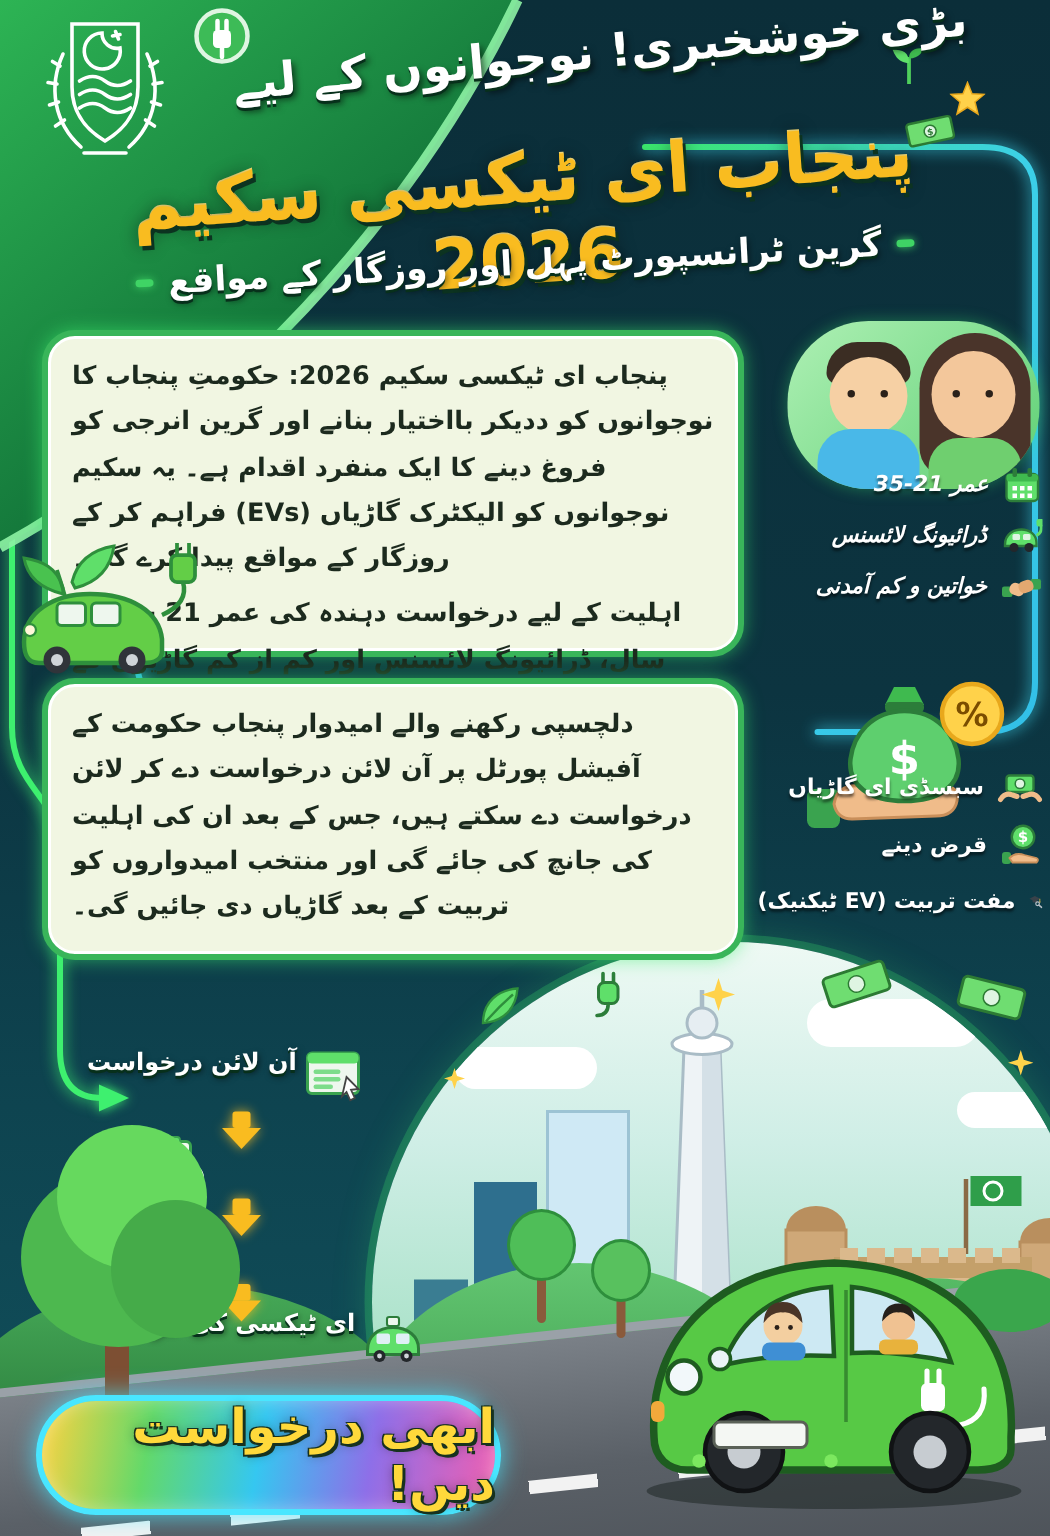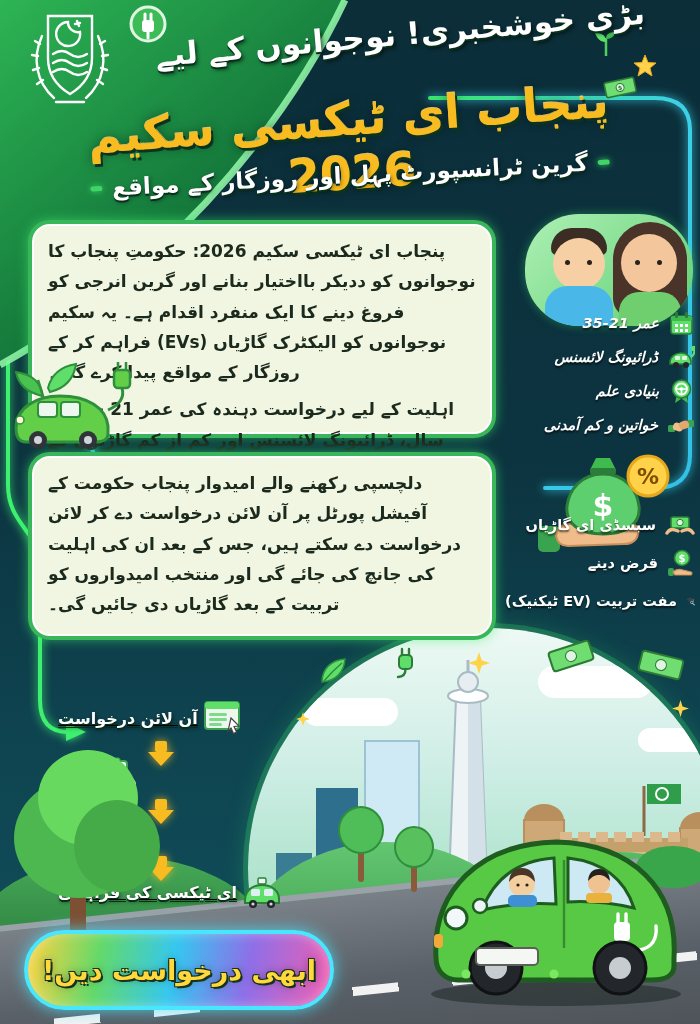--- a/index.html
+++ b/index.html
@@ -66,21 +66,21 @@
   #elig-list .side-item { height:34px; }
   #benefit-list { left:505px; top:506px; width:190px; }
   #benefit-list .side-item { height:38px; }
 
   .moneybag { position:absolute; left:528px; top:444px; z-index:3; }
 
   
   .steps-title { position:absolute; left:62px; top:646px; width:220px; z-index:3;
     direction:rtl; text-align:center; font-size:22px; font-weight:bold; color:#f9bc20;
     text-shadow:1px 2px 0 #5a3d00, 0 0 8px rgba(0,0,0,.5); }
-  .step-row { position:absolute; z-index:3; display:flex; align-items:center; gap:4px; direction:rtl;text-decoration:underline; }
+  .step-row { position:absolute; z-index:3; display:flex; gap:4px; direction:rtl; }
   .step-row .lbl { font-size:16px; font-weight:bold; color:#fff; white-space:nowrap;
     text-shadow:0 2px 0 #07301b, 1px 2px 4px rgba(0,0,0,.6); }
   .arrow { position:absolute; z-index:3; filter:drop-shadow(0 0 4px rgba(249,188,32,.8)); }
   .arrow .stem { width:12px; height:11px; background:#f9bc20; margin:0 auto; border-radius:2px; }
   .arrow .tip { width:0; height:0; border-left:13px solid transparent; border-right:13px solid transparent; border-top:14px solid #f9bc20; }
 
   
   .dome { position:absolute; left:248px; top:628px; width:480px; height:480px; z-index:1;
     border-radius:50%; overflow:hidden;
     background:linear-gradient(180deg,#eef9f4 0%,#cfeee6 28%,#a4e0c4 62%,#7ccf9e 100%);
@@ -101,21 +101,21 @@
   .beetle { position:absolute; left:418px; top:798px; z-index:5; }
   .sparkle { position:absolute; background:#ffd24a; z-index:2;
     clip-path:polygon(50% 0,62% 38%,100% 50%,62% 62%,50% 100%,38% 62%,0 50%,38% 38%); }
 
   
   .cta { position:absolute; left:24px; top:930px; width:310px; height:80px; z-index:7;
     border-radius:44px; border:4px solid #49e6ff; cursor:pointer;
     background:linear-gradient(100deg,#ffd23f 0%,#63d96a 24%,#35c7f0 48%,#8e6fe8 72%,#f05fb0 100%);
     box-shadow:0 0 16px rgba(73,230,255,.8), inset 0 0 12px rgba(255,255,255,.35);
     display:flex; align-items:center; justify-content:center; }
-  .cta .lbl { direction:rtl; font-size:27px; font-weight:bold; color:#ffd93b;
+  .cta .lbl { direction:rtl; font-size:32px; font-weight:bold; color:#ffd93b;
     text-shadow:2px 2px 0 #17321f, -1px -1px 0 #17321f, 1px -1px 0 #17321f, -1px 1px 0 #17321f, 0 0 8px rgba(0,0,0,.4); }
 </style>
 </head>
 <body>
 
 <div class="poster">
 
   <svg class="neon-overlay" width="700" height="1024" viewBox="0 0 700 1024">
     <defs>
       <linearGradient id="cg" x1="0" y1="0" x2="1" y2="1">
@@ -244,31 +244,20 @@
       <svg width="28" height="27" viewBox="0 0 28 27">
         <path d="M3,19 C3,12 9,9 14,9 C19,9 24,12 24,18 V20 H3 Z" fill="#5fdf6a" stroke="#2c7d3a" stroke-width="1.6"></path>
         <rect x="8" y="12" width="5" height="4" rx="1" fill="#dff5e2"></rect>
           <rect x="15" y="12" width="5" height="4" rx="1" fill="#dff5e2"></rect>
         <circle cx="9" cy="21" r="3" fill="#23272b"></circle>
           <circle cx="19" cy="21" r="3" fill="#23272b"></circle>
         <path d="M24,13 Q28,11 27,6" stroke="#5fdf6a" stroke-width="2" fill="none"></path>
         <rect x="24" y="2" width="5" height="5" rx="1.5" fill="#5fdf6a"></rect>
       </svg>
       <span class="lbl">ڈرائیونگ لائسنس</span>
-    </div>
-    <div class="side-item">
-      <svg width="27" height="27" viewBox="0 0 27 27">
-        <polygon points="9,16 7,25 13,21" fill="#3fba4f"></polygon>
-          <polygon points="18,16 20,25 14,21" fill="#3fba4f"></polygon>
-        <circle cx="13.5" cy="11" r="9" fill="#5fdf6a" stroke="#2c7d3a" stroke-width="1.6"></circle>
-        <circle cx="13.5" cy="11" r="5.5" fill="none" stroke="#ffffff" stroke-width="1.8"></circle>
-        <circle cx="13.5" cy="11" r="1.8" fill="#ffffff"></circle>
-        <path d="M8,11 H19 M13.5,11 V16.5" stroke="#ffffff" stroke-width="1.6"></path>
-      </svg>
-      <span class="lbl">بنیادی علم</span>
     </div>
     <div class="side-item">
       <svg width="28" height="27" viewBox="0 0 28 27">
         <rect x="1" y="13" width="7" height="7" rx="1.5" fill="#3aa34f"></rect>
         <rect x="20" y="8" width="7" height="7" rx="1.5" fill="#3aa34f"></rect>
         <rect x="6" y="11" width="10" height="8" rx="3.5" fill="#f0bc8a" transform="rotate(18 11 15)"></rect>
         <rect x="12" y="9" width="10" height="8" rx="3.5" fill="#e3a870" transform="rotate(-18 17 13)"></rect>
       </svg>
       <span class="lbl">خواتین و کم آمدنی</span>
     </div>

